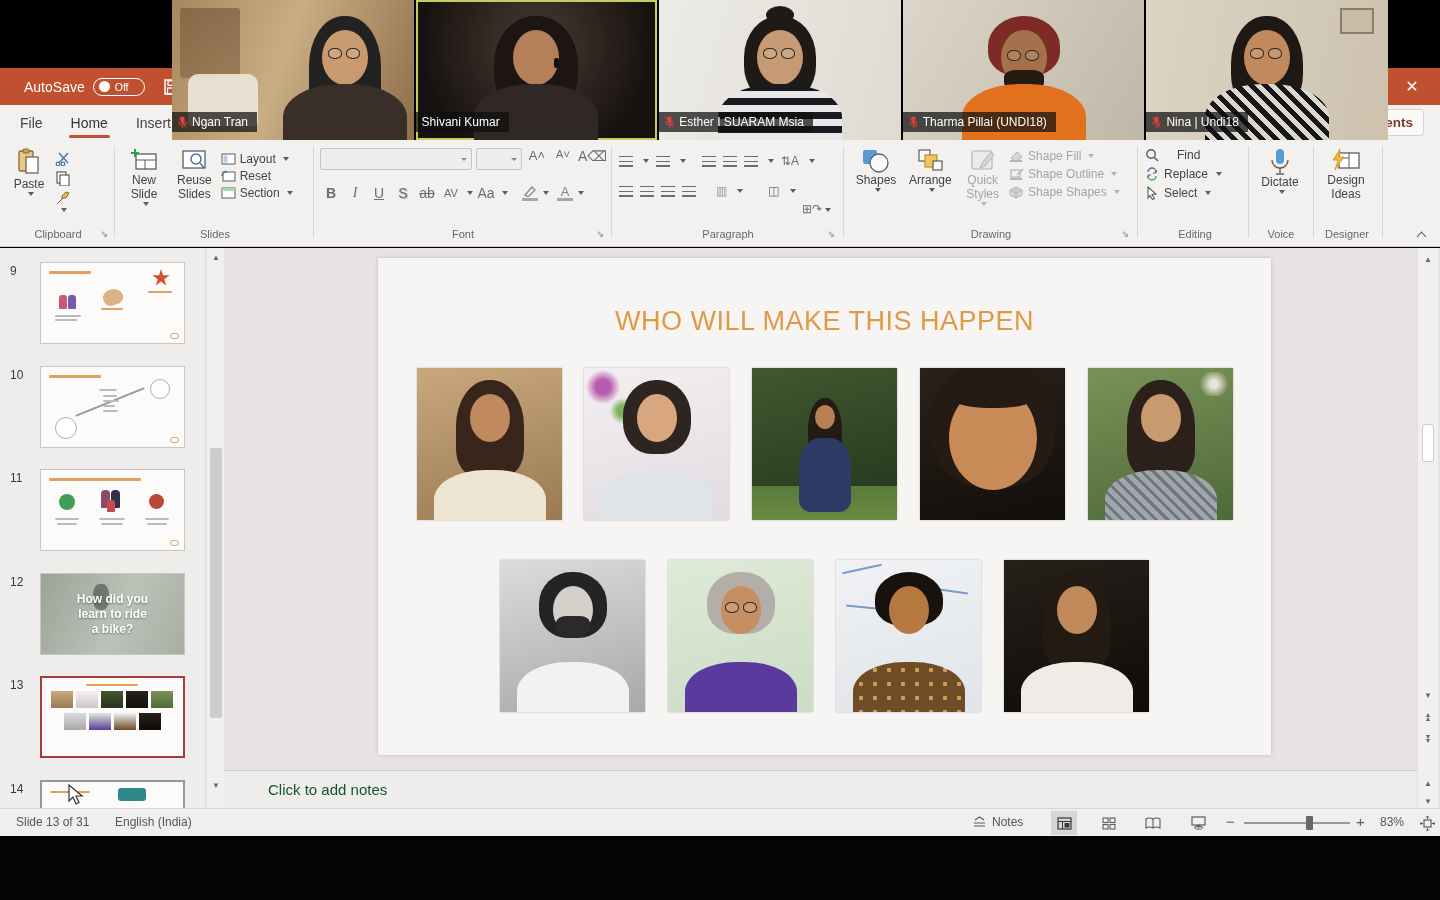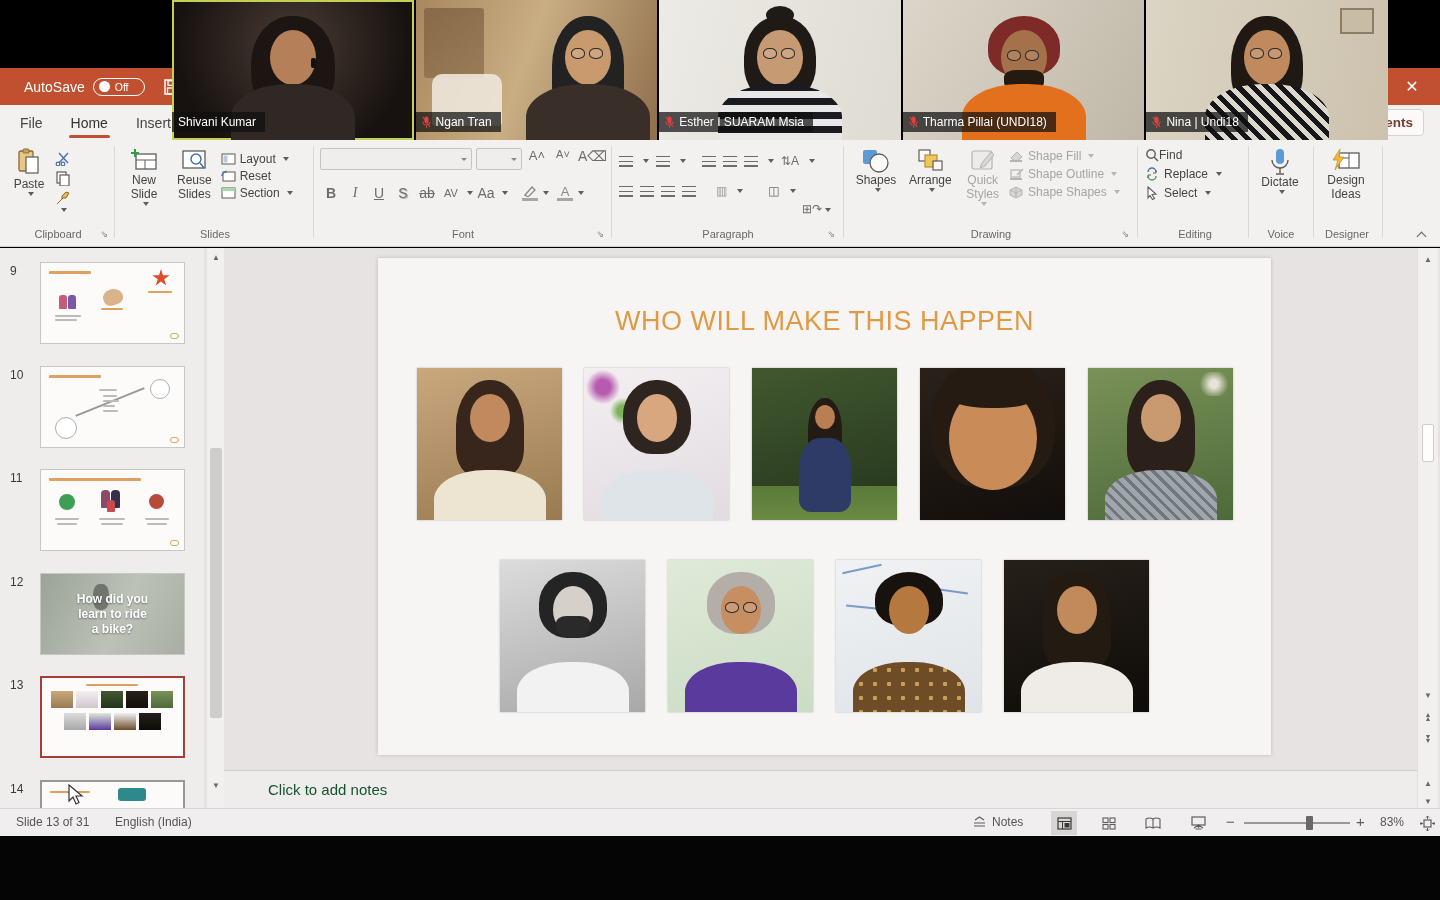--- a/index.html
+++ b/index.html
@@ -347,21 +347,21 @@
             <span class="chev" style="border-top-color:#B6B4B2"></span>
         </span>
       </div>
       <div class="glabel">Drawing</div>
       <div class="launcher">⇘</div>
     </div>
     <div class="gsep" style="left:1137px"></div>
 
     <div class="rgroup" style="left:1145px;width:100px;">
       <div style="display:flex;flex-direction:column;gap:5px;margin-top:4px;font-size:12px;">
-        <span style="display:flex;align-items:center;gap:0;">
+        <span style="display:flex;align-items:center;gap:18px;">
           <svg width="14" height="14" viewBox="0 0 14 14">
               <circle cx="6" cy="6" r="4.2" fill="none" stroke="#5F5D5B" stroke-width="1.4"></circle>
               <path d="M9 9l4 4" stroke="#5F5D5B" stroke-width="1.5"></path>
             </svg>
           <span>Find</span>
         </span>
         <span style="display:flex;align-items:center;gap:5px;">
           <svg width="14" height="14" viewBox="0 0 14 14">
               <path d="M3 5a4 4 0 018 0" fill="none" stroke="#4472A8" stroke-width="1.3"></path>
               <path d="M11 9a4 4 0 01-8 0" fill="none" stroke="#38A048" stroke-width="1.3"></path>
@@ -408,50 +408,50 @@
       <div class="glabel">Designer</div>
     </div>
     <div class="gsep" style="left:1382px"></div>
 
     <div style="position:absolute;right:12px;bottom:6px;width:10px;height:10px;">
       <span style="display:block;width:7px;height:7px;border-left:1.6px solid #5F5D5B;border-top:1.6px solid #5F5D5B;transform:rotate(45deg);margin-top:3px;"></span>
     </div>
   </div>
 
   <div class="videostrip">
-    <div class="vtile vt vt2 active" style="outline-color: rgb(195, 207, 86);">
-      <div class="person">
-        <span class="p-hair" style="--hair:#1D1512;background:#1D1512;width:84px;margin-left:-42px;height:100px;"></span>
-        <span class="p-face" style="--skin:#B57F5A;background:#B57F5A;"></span>
-        <i class="decor" style="left:50%;margin-left:18px;top:58px;width:5px;height:10px;background:#111;border-radius:2px;"></i>
-        <span class="p-torso" style="--shirt:#2F2824;background:#2F2824;"></span>
-      </div>
-      <div class="vname">
-        <span>Shivani Kumar</span>
-      </div>
-    </div>
     <div class="vtile vt vt1">
       <i class="decor" style="left:8px;top:8px;width:60px;height:70px;background:linear-gradient(#6A4E34,#7A5C3E);opacity:.55;border-radius:3px;"></i>
       <i class="decor" style="left:16px;bottom:14px;width:70px;height:52px;background:#EDE7DC;border-radius:10px 10px 4px 4px;opacity:.9;"></i>
       <div class="person">
         <span class="p-hair" style="height:104px;border-radius:48% 48% 30% 30%;"></span>
         <span class="p-face"></span>
         <span class="p-glass" style="left:50%;margin-left:-17px;top:48px;">
             <i></i>
             <i></i>
           </span>
         <span class="p-torso" style="--shirt:#3A2E28;background:#3A2E28;"></span>
       </div>
       <div class="vname">
         <svg class="mic" width="9" height="13" viewBox="0 0 9 13">
             <rect x="2.5" y="0.5" width="4" height="7" rx="2" fill="#E04040"></rect>
             <path d="M.8 5.5a3.7 3.7 0 007.4 0M4.5 9.5v2.5" stroke="#E04040" fill="none"></path>
             <path d="M1 1l7 10" stroke="#E04040" stroke-width="1.2"></path>
           </svg>
         <span>Ngan Tran</span>
+      </div>
+    </div>
+    <div class="vtile vt vt2 active" style="outline-color: rgb(195, 207, 86);">
+      <div class="person">
+        <span class="p-hair" style="--hair:#1D1512;background:#1D1512;width:84px;margin-left:-42px;height:100px;"></span>
+        <span class="p-face" style="--skin:#B57F5A;background:#B57F5A;"></span>
+        <i class="decor" style="left:50%;margin-left:18px;top:58px;width:5px;height:10px;background:#111;border-radius:2px;"></i>
+        <span class="p-torso" style="--shirt:#2F2824;background:#2F2824;"></span>
+      </div>
+      <div class="vname">
+        <span>Shivani Kumar</span>
       </div>
     </div>
     <div class="vtile vt vt3">
       <div class="person">
         <i class="decor" style="left:50%;margin-left:-14px;top:6px;width:28px;height:18px;background:#201A16;border-radius:50%;"></i>
         <span class="p-hair" style="--hair:#201A16;background:#201A16;"></span>
         <span class="p-face" style="--skin:#C69A72;background:#C69A72;"></span>
         <span class="p-glass" style="left:50%;margin-left:-17px;top:48px;">
             <i></i>
             <i></i>

